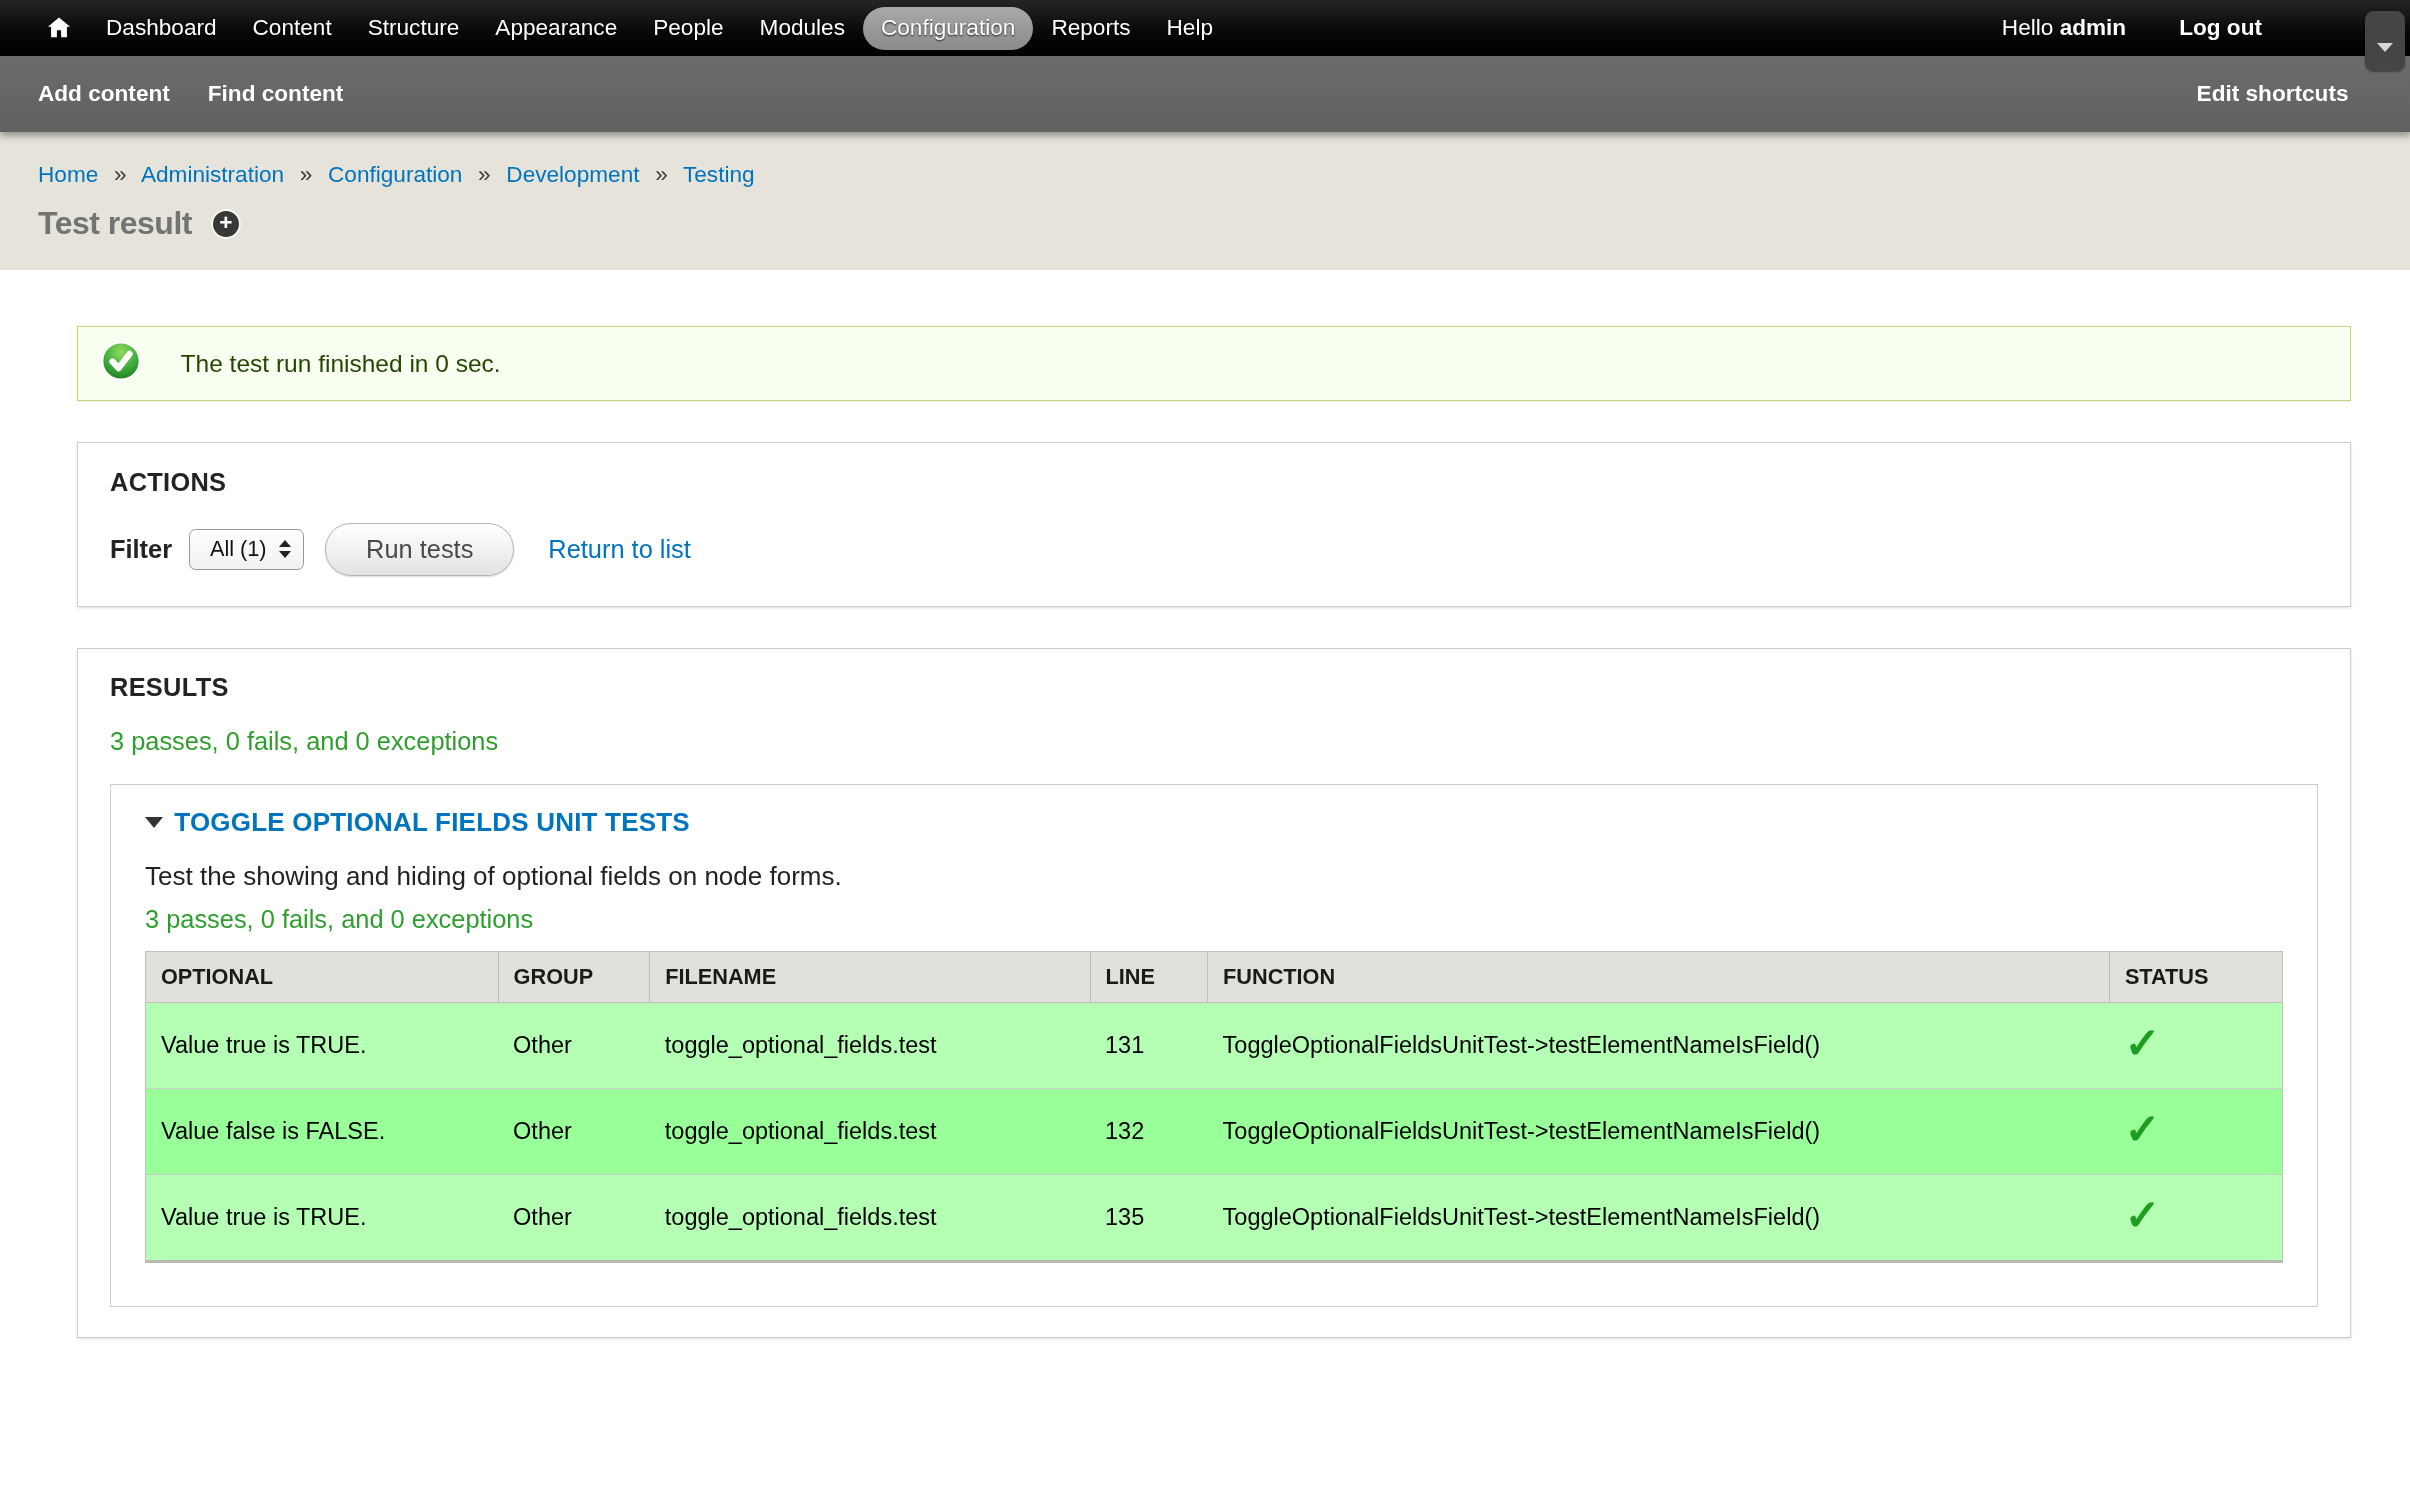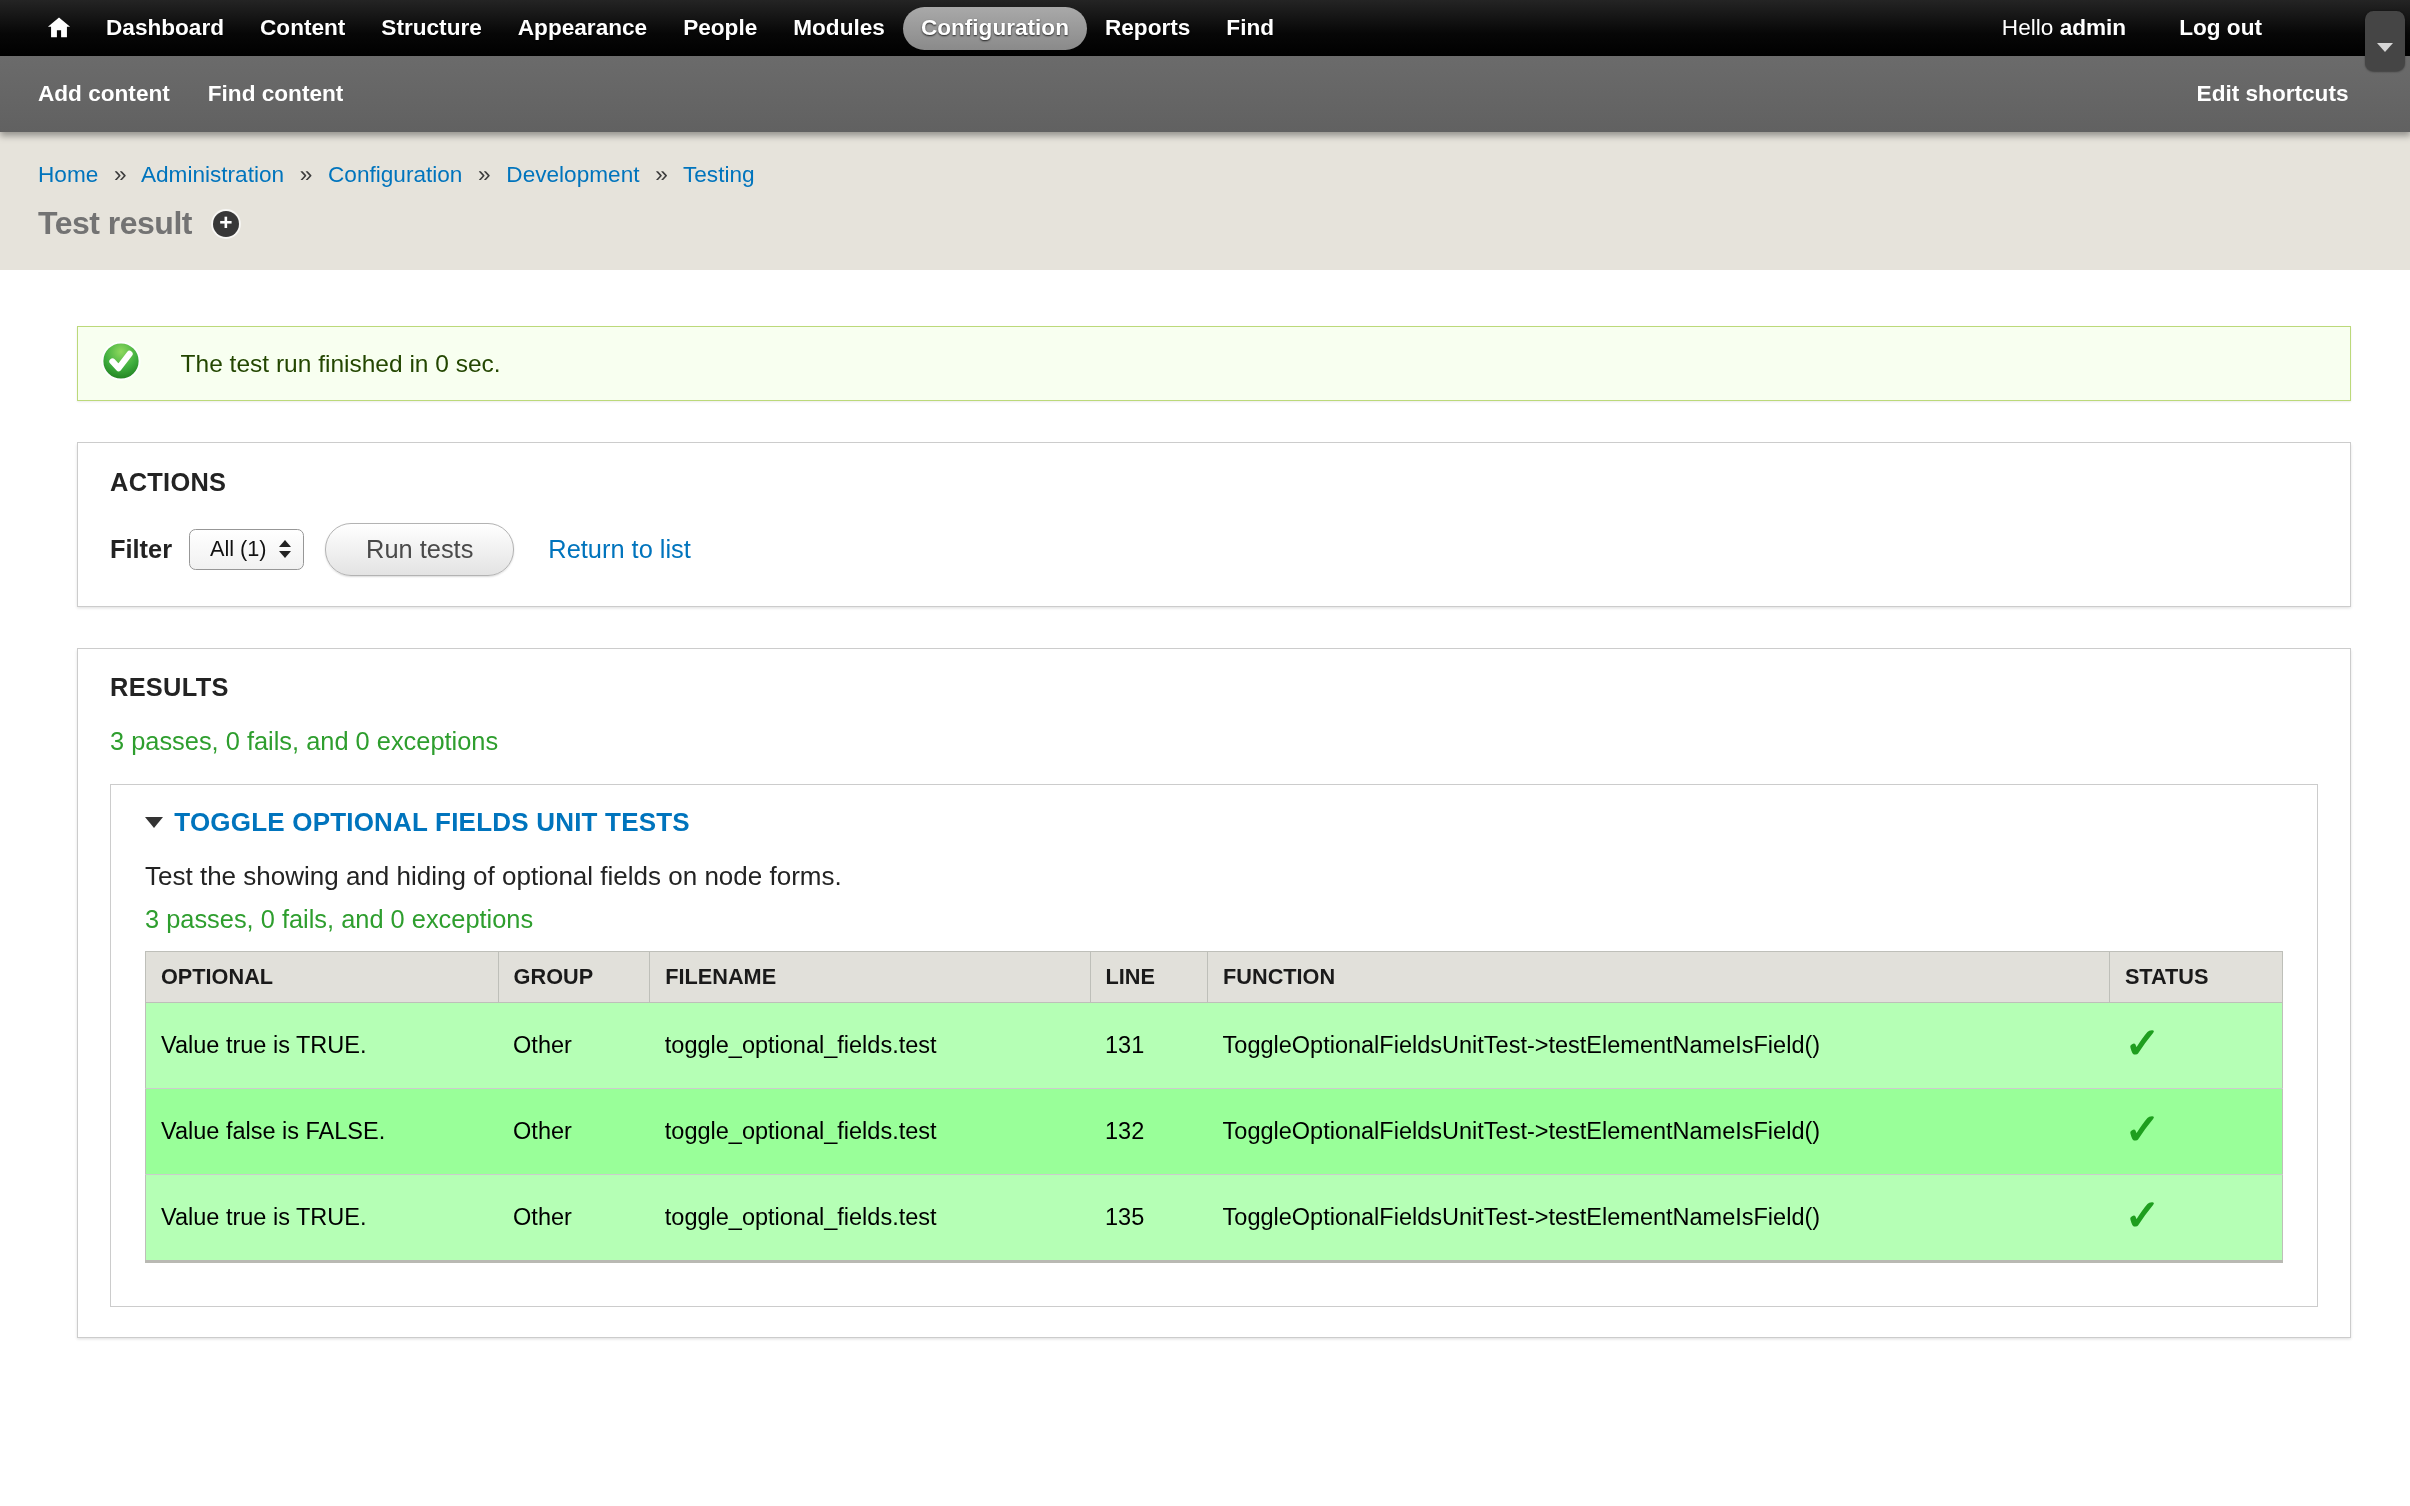--- a/index.html
+++ b/index.html
@@ -4,21 +4,21 @@
 <style>
   * { margin:0; padding:0; box-sizing:border-box; }
   html,body { width:2411px; height:1507px; background:#fff;
     font-family:"Liberation Sans", sans-serif; color:#232323; }
 
   
   .toolbar { position:relative; height:56px; background:linear-gradient(#242424,#070707 60%,#000);
     display:flex; align-items:center; padding:0 17px; z-index:30; }
   .toolbar-home { width:32px; height:32px; margin:0 13px 0 26px; display:flex; align-items:center; justify-content:center; }
   .toolbar-menu { display:flex; align-items:center; }
-  .toolbar-item { color:#fff; font-size:22.6px; font-weight:bold; padding:8.5px 18px; cursor:pointer;
+  .toolbar-item { color:#fff; font-size:22.6px; font-weight:normal; padding:8.5px 18px; cursor:pointer;
     text-shadow:0 0.9px 1.9px rgba(0,0,0,.8); border-radius:28px;text-align:right; }
   .toolbar-item.active { background:linear-gradient(#a9a9a9,#8a8a8a); }
   .toolbar-right { margin-left:auto; display:flex; align-items:center; margin-right:132px; }
   .toolbar-greeting { color:#fff; font-size:22.6px; margin-right:53px; }
   .toolbar-greeting b { font-weight:bold; }
   .toolbar-logout { color:#fff; font-size:22.6px; font-weight:bold; cursor:pointer; }
   .toolbar-toggle { position:absolute; top:11.3px; right:5.6px; width:40px; height:60px;
     background:#454545; border-radius:8.5px; display:flex; align-items:center; justify-content:center;
     cursor:pointer; z-index:40; box-shadow:0 0.9px 1.9px rgba(0,0,0,.4); }
   .toolbar-toggle .arrow-down { width:0; height:0; border-left:8.5px solid transparent;
@@ -103,21 +103,21 @@
   </span>
   <div class="toolbar-menu">
     <span class="toolbar-item">Dashboard</span>
     <span class="toolbar-item">Content</span>
     <span class="toolbar-item">Structure</span>
     <span class="toolbar-item">Appearance</span>
     <span class="toolbar-item">People</span>
     <span class="toolbar-item">Modules</span>
     <span class="toolbar-item active">Configuration</span>
     <span class="toolbar-item">Reports</span>
-    <span class="toolbar-item">Find</span>
+    <span class="toolbar-item">Help</span>
   </div>
   <div class="toolbar-right">
     <span class="toolbar-greeting"><span>Hello</span>&nbsp;<b>admin</b></span>
     <span class="toolbar-logout">Log out</span>
   </div>
   <div class="toolbar-toggle">
     <span class="arrow-down"></span>
   </div>
 </div>
 

